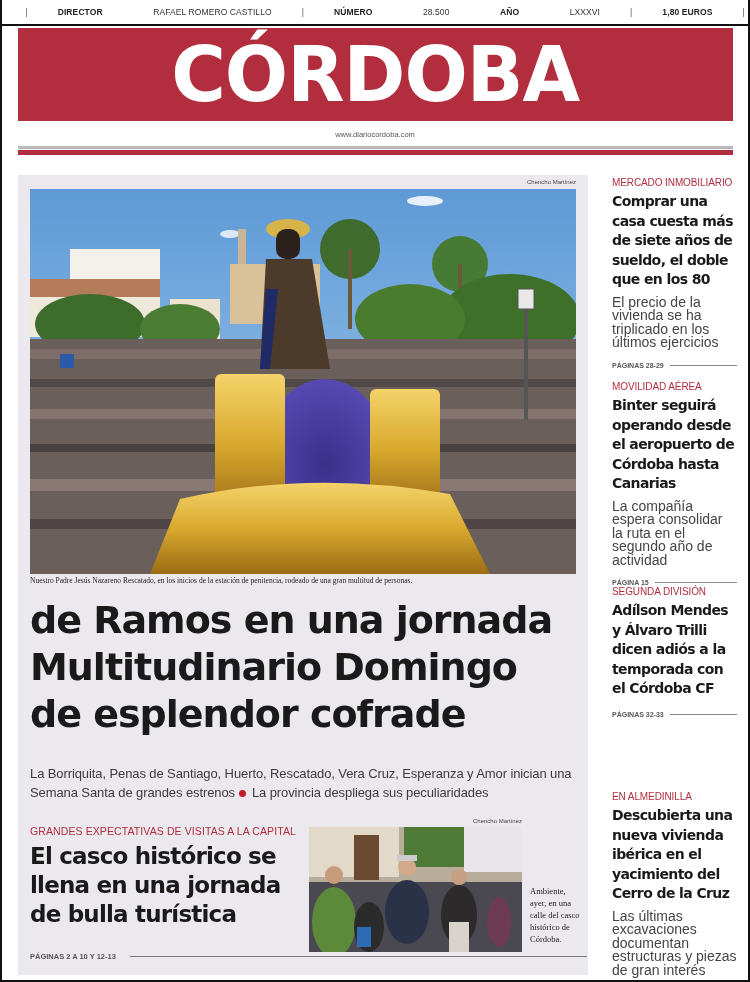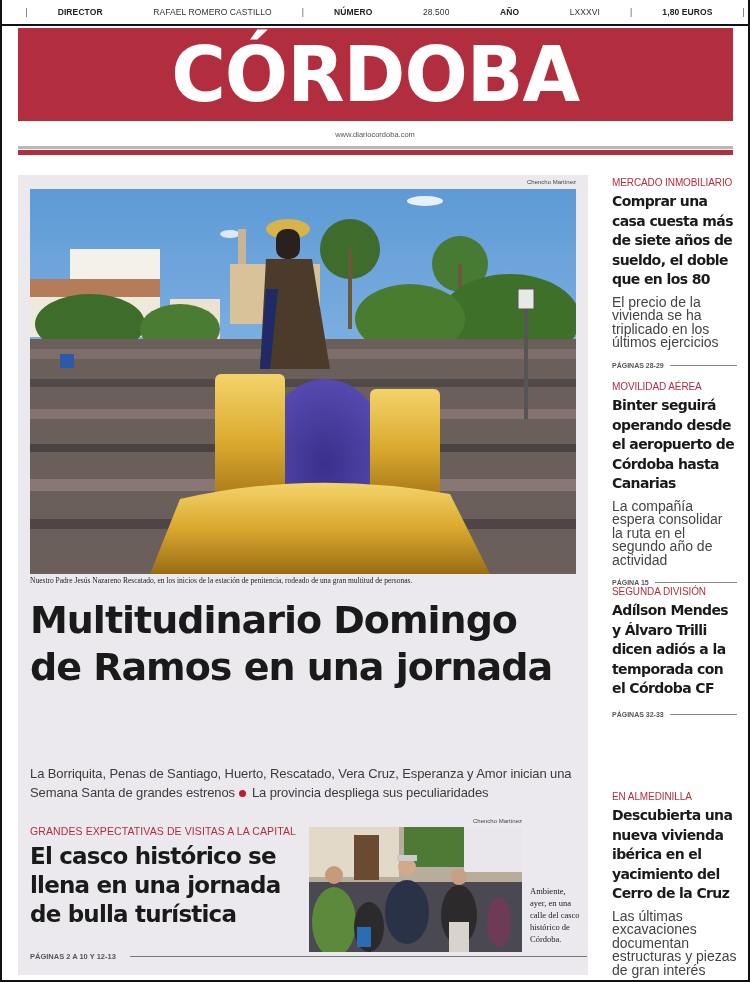--- a/index.html
+++ b/index.html
@@ -131,22 +131,23 @@
       <path d="M150 310 Q 280 280 420 305 L 460 385 L 120 385 Z" fill="url(#gold)"></path>
 
       <ellipse cx="258" cy="40" rx="22" ry="10" fill="#d7b44a"></ellipse>
       <rect x="246" y="40" width="24" height="30" rx="10" fill="#2b211c"></rect>
       <path d="M236 70 L 282 70 L 300 180 L 230 180 Z" fill="#4c3a2a"></path>
       <path d="M236 100 L 248 100 L 240 180 L 230 180 Z" fill="#1f2a66"></path>
     </svg>
   </div>
   <div class="caption">Nuestro Padre Jesús Nazareno Rescatado, en los inicios de la estación de penitencia, rodeado de una gran multitud de personas.</div>
   <div class="lead-headline">
+    <div>de Ramos en una jornada</div>
     <div>Multitudinario Domingo</div>
-    <div>de Ramos en una jornada</div>
+    <div>de esplendor cofrade</div>
   </div>
   <div class="lead-sub">
     <span>La Borriquita, Penas de Santiago, Huerto, Rescatado, Vera Cruz, Esperanza y Amor inician una Semana Santa de grandes estrenos</span><span class="dot"></span><span>La provincia despliega sus peculiaridades</span>
   </div>
 
   <div class="sub-kicker">GRANDES EXPECTATIVAS DE VISITAS A LA CAPITAL</div>
   <div class="sub-headline">El casco histórico se llena en una jornada de bulla turística</div>
   <div class="sub-credit">Chencho Martínez</div>
   <div class="sub-photo">
     <svg width="213" height="125" viewBox="0 0 213 125">

